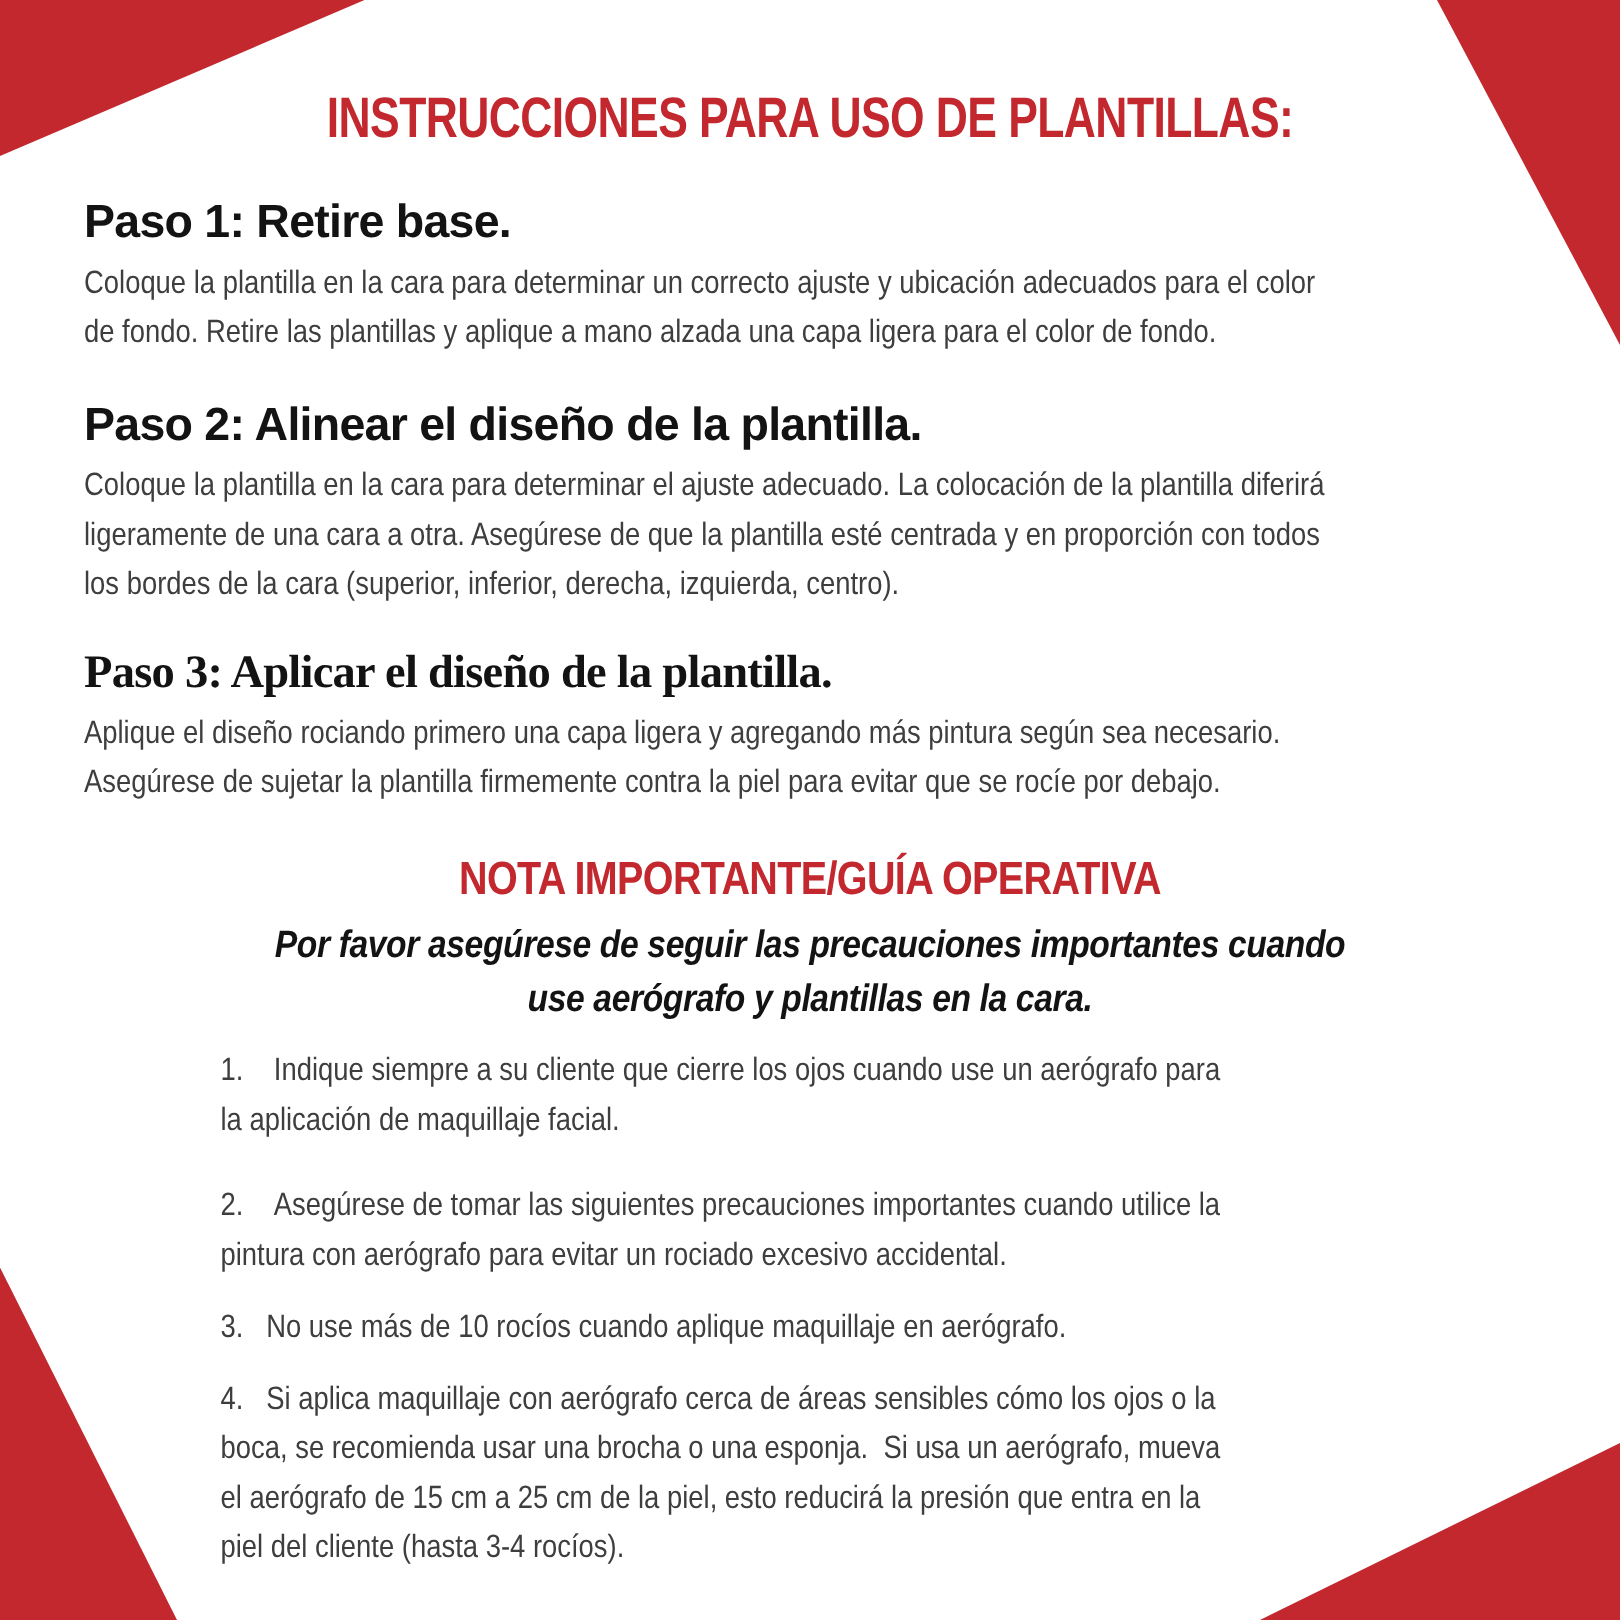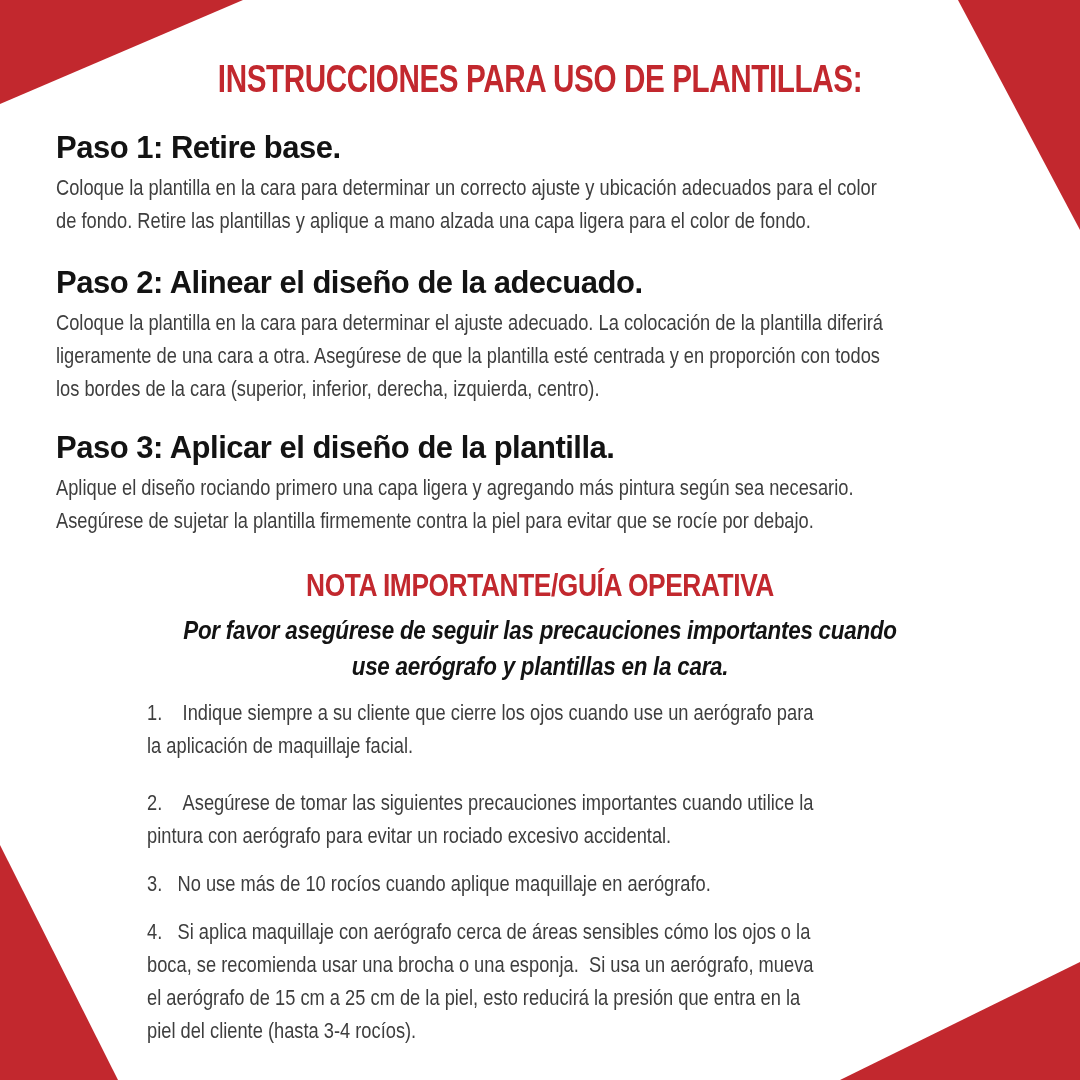--- a/index.html
+++ b/index.html
@@ -39,21 +39,21 @@
   .step-body {
     position: absolute; left: 56px; margin: 0;
     font-size: 21.5px; line-height: 33px; color: var(--body, #3e3e3e);
     white-space: pre-line;
     transform: scaleX(0.85); transform-origin: 0 0;
   }
   .heading-1 { top: 130px; }
   .body-1    { top: 172px; }
   .heading-2 { top: 265px; }
   .body-2    { top: 307px; }
-  .heading-3 { top: 430px; }
+  .heading-3 { top: 430px; font-family: Liberation Serif, serif; }
   .body-3    { top: 472px; }
 
   .note-title {
     position: absolute; left: 0; top: 568px; width: 1080px;
     margin: 0; text-align: center;
     font-size: 31px; font-weight: 700; letter-spacing: -0.5px;
     color: var(--red, #c2282e);
     transform: scaleX(0.85); transform-origin: 50% 0;
     white-space: nowrap;
   }
@@ -86,21 +86,21 @@
   <div class="tri tri-tr"></div>
   <div class="tri tri-bl"></div>
   <div class="tri tri-br"></div>
 
   <h1 class="page-title">INSTRUCCIONES PARA USO DE PLANTILLAS:</h1>
 
   <h2 class="step-heading heading-1">Paso 1: Retire base.</h2>
   <p class="step-body body-1">Coloque la plantilla en la cara para determinar un correcto ajuste y ubicación adecuados para el color
 de fondo. Retire las plantillas y aplique a mano alzada una capa ligera para el color de fondo.</p>
 
-  <h2 class="step-heading heading-2">Paso 2: Alinear el diseño de la adecuado.</h2>
+  <h2 class="step-heading heading-2">Paso 2: Alinear el diseño de la plantilla.</h2>
   <p class="step-body body-2">Coloque la plantilla en la cara para determinar el ajuste adecuado. La colocación de la plantilla diferirá
 ligeramente de una cara a otra. Asegúrese de que la plantilla esté centrada y en proporción con todos
 los bordes de la cara (superior, inferior, derecha, izquierda, centro).</p>
 
   <h2 class="step-heading heading-3">Paso 3: Aplicar el diseño de la plantilla.</h2>
   <p class="step-body body-3">Aplique el diseño rociando primero una capa ligera y agregando más pintura según sea necesario.
 Asegúrese de sujetar la plantilla firmemente contra la piel para evitar que se rocíe por debajo.</p>
 
   <h2 class="note-title">NOTA IMPORTANTE/GUÍA OPERATIVA</h2>
   <p class="note-subtitle">Por favor asegúrese de seguir las precauciones importantes cuando

